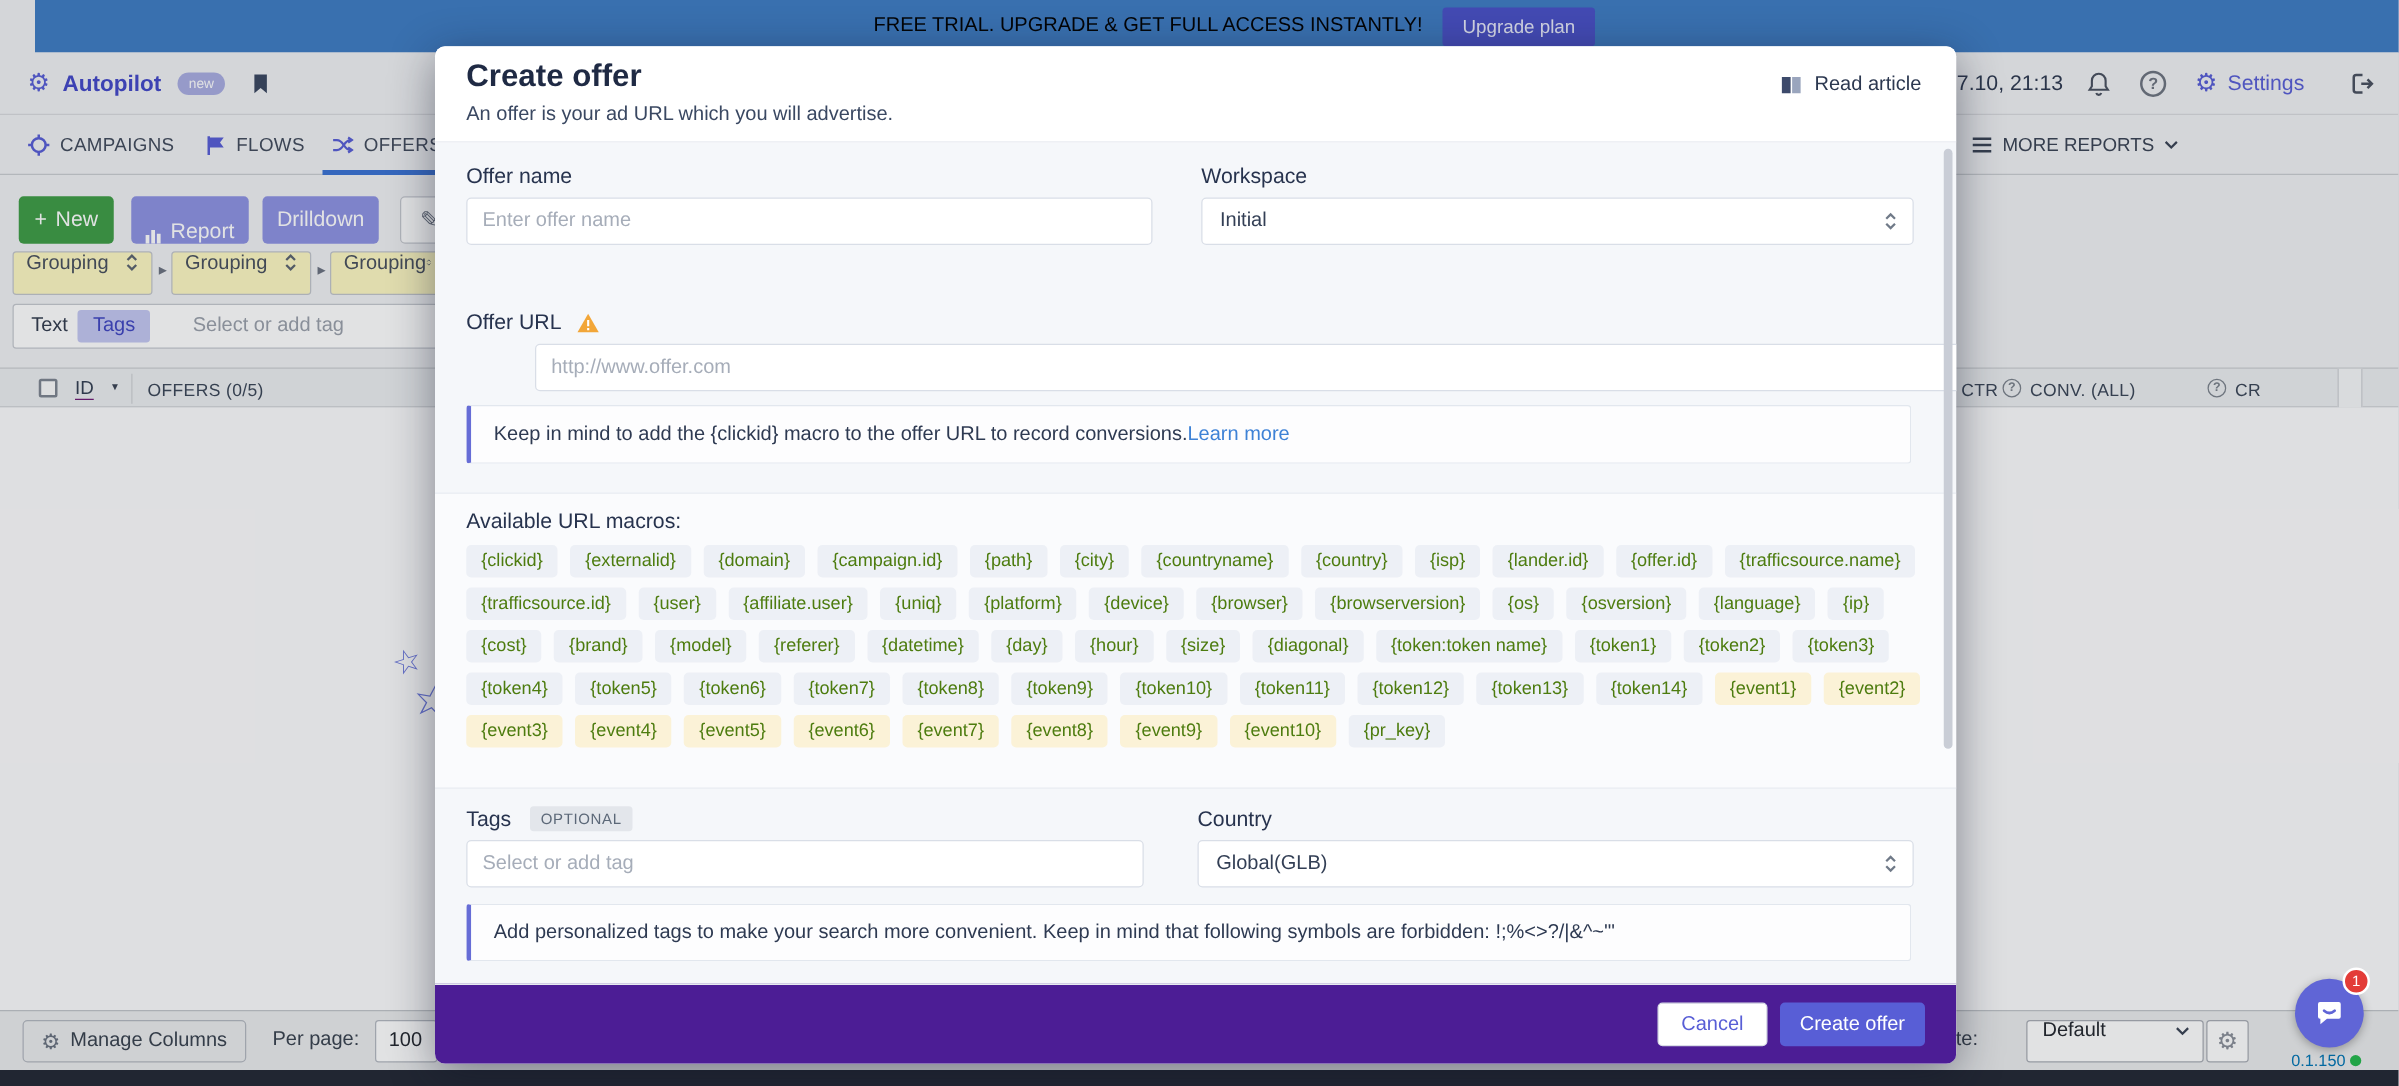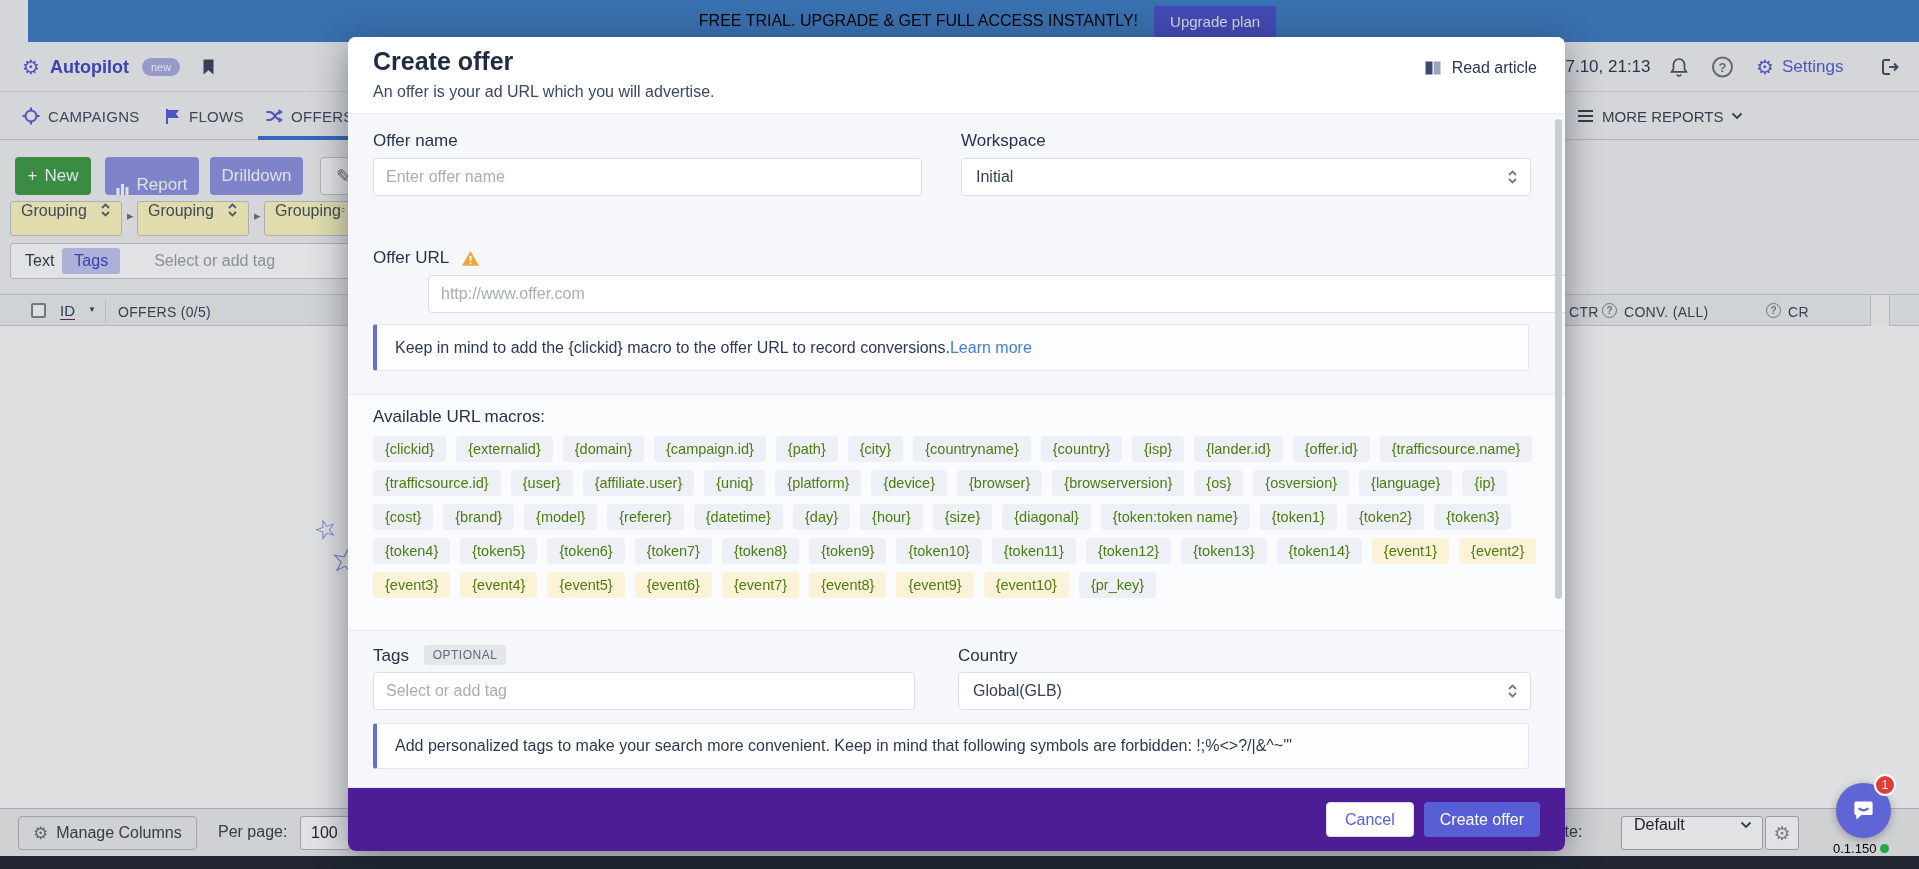--- a/index.html
+++ b/index.html
@@ -65,21 +65,21 @@
   .bottombar { left:0; top:808px; width:1919px; height:48px; background:#ebeced; border-top:1px solid #c2c5ca; z-index:1; }
   .bottombar > * { position:absolute; }
   .manage-btn { left:18px; top:7px; height:34px; border:1px solid #b4b8c0; border-radius:4px; background:transparent; display:inline-flex; align-items:center; gap:8px; padding:0 14px; font-size:16px; color:#39424f; cursor:pointer; font-family:inherit; }
   .gear-sm { color:#6a7280; font-size:17px; line-height:1; }
   .perpage-label { left:218px; top:14px; font-size:16px; color:#39424f; }
   .perpage-box { left:300px; top:7px; width:50px; height:34px; background:#fff; border:1px solid #b4b8c0; border-radius:3px; font-size:16px; color:#23272e; line-height:32px; padding-left:10px; cursor:pointer; }
   .template-label { left:1513px; top:14px; font-size:16px; color:#39424f; }
   .template-select { left:1621px; top:7px; width:142px; height:34px; background:#fff; border:1px solid #a9adb5; border-radius:3px; display:flex; align-items:center; justify-content:space-between; padding:0 10px 16px 12px; font-size:16px; color:#23272e; cursor:pointer; }
   .template-gear { left:1765px; top:7px; width:34px; height:34px; background:#fff; border:1px solid #a9adb5; border-radius:3px; display:flex; align-items:center; justify-content:center; cursor:pointer; }
   .darkstrip { left:0; top:856px; width:1919px; height:13px; background:#232834; z-index:1; }
-  .version { left:1833px; top:841px; font-size:13px; color:#000000; z-index:6; display:flex; align-items:center; gap:4px; }
+  .version { left:1833px; top:841px; font-size:13px; color:#0369a1; z-index:6; display:flex; align-items:center; gap:4px; }
   .version-dot { width:9px; height:9px; background:#22a447; border-radius:50%; display:inline-block; }
 
   
   .chat { left:1836px; top:783px; width:55px; height:55px; background:#6065d6; border-radius:50%; z-index:20; display:flex; align-items:center; justify-content:center; cursor:pointer; box-shadow:0 2px 8px rgba(0,0,0,.3); }
   .chat-badge { left:1874px; top:774px; width:22px; height:22px; background:#e33c38; border:2px solid #fff; border-radius:50%; color:#fff; font-size:12px; display:flex; align-items:center; justify-content:center; z-index:21; }
 
   
   .overlay { left:0; top:0; width:1919px; height:869px; background:rgba(25,28,40,.13); z-index:5; }
 
   

